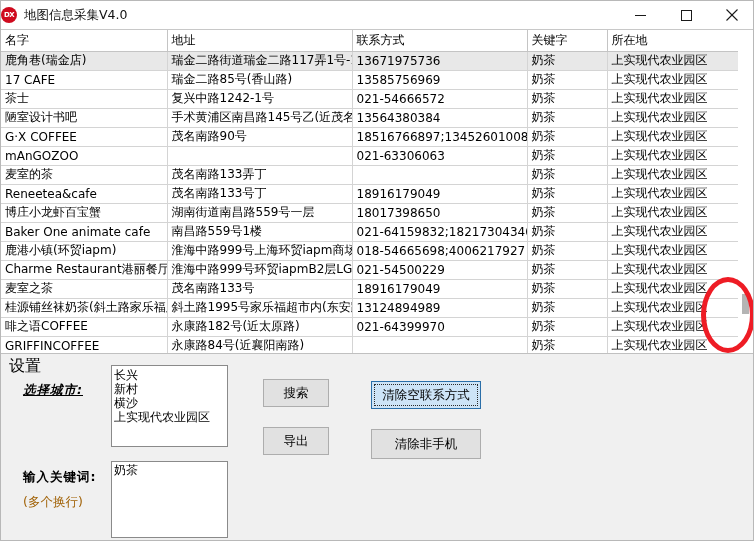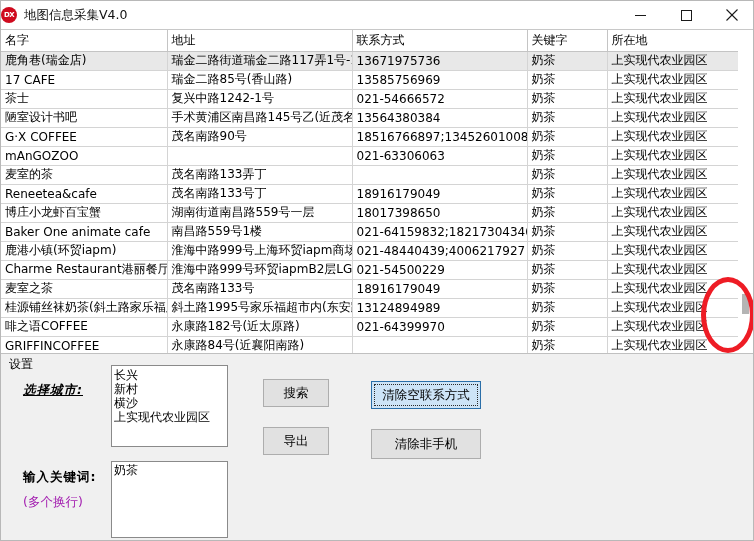--- a/index.html
+++ b/index.html
@@ -121,40 +121,40 @@
 
   
   .settings {
     position: absolute; left: 0; top: 352px;
     width: 754px; height: 189px;
     background: #f0f0f0;
     border-top: 1px solid #c0c0c0;
   }
   .settings-label {
     position: absolute; left: 8px; top: 2px;
-    font-size: 12px; color: #000000;
+    font-size: 16px; color: #000000;
   }
 
   .lbl-city {
     position: absolute; left: 22px; top: 381px;
     font-size: 12.5px; font-weight: bold; font-style: italic;
     color: #000000;
     text-decoration: underline;
     letter-spacing: 1px;
   }
   .lbl-kw {
     position: absolute; left: 22px; top: 468px;
     font-size: 12.5px; font-weight: bold;
     color: #000000;
     letter-spacing: 1px;
   }
   .lbl-kw2 {
     position: absolute; left: 22px; top: 493px;
     font-size: 12.5px;
-    color: #a21caf;
+    color: #a16207;
   }
 
   .listbox {
     position: absolute; left: 110px; top: 364px;
     width: 117px; height: 82px;
     background: #ffffff;
     border: 1px solid #8a8a8a;
     padding: 2px 2px;
     overflow: hidden;
     font-size: 12px; color: #000000;
@@ -308,21 +308,21 @@
           <tr>
             <td>Baker One animate cafe</td>
             <td>南昌路559号1楼</td>
             <td>021-64159832;18217304340</td>
             <td>奶茶</td>
             <td>上实现代农业园区</td>
           </tr>
           <tr>
             <td>鹿港小镇(环贸iapm)</td>
             <td>淮海中路999号上海环贸iapm商场B1</td>
-            <td>021-48440439;4006217927</td>
+            <td>018-54665698;4006217927</td>
             <td>奶茶</td>
             <td>上实现代农业园区</td>
           </tr>
           <tr>
             <td>Charme Restaurant港丽餐厅(环贸iapm店)</td>
             <td>淮海中路999号环贸iapmB2层LG2-22</td>
             <td>021-54500229</td>
             <td>奶茶</td>
             <td>上实现代农业园区</td>
           </tr>

